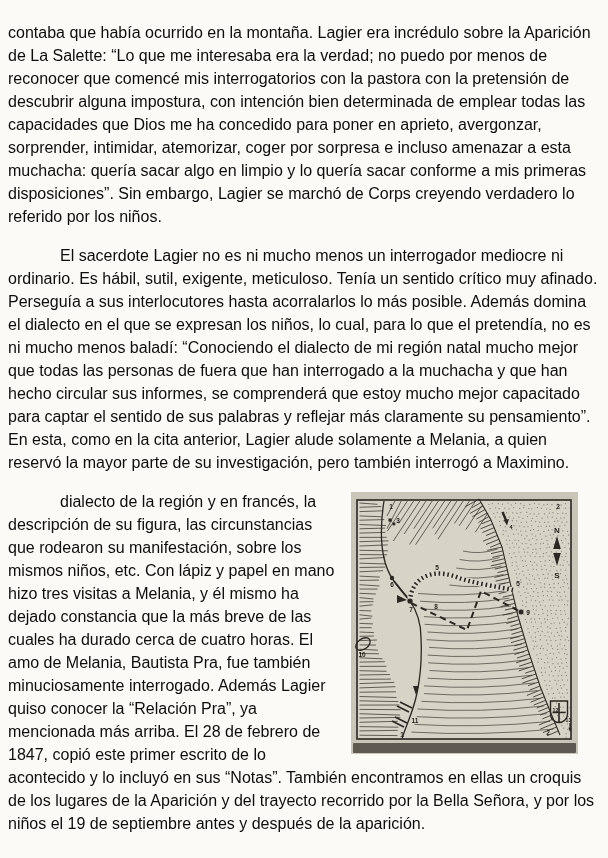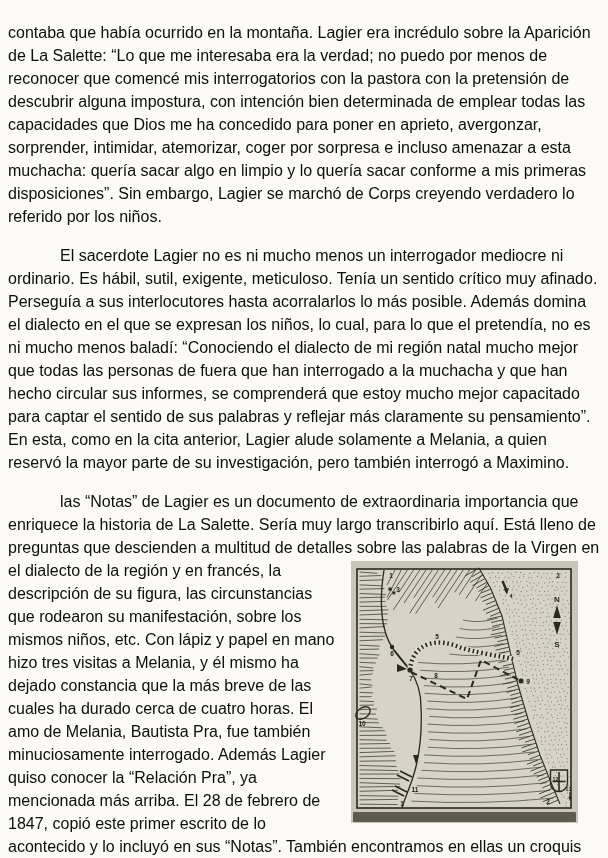--- a/index.html
+++ b/index.html
@@ -34,21 +34,21 @@
 </style>
 </head>
 <body>
 
 <main class="page">
 
   <p class="para">contaba que había ocurrido en la montaña. Lagier era incrédulo sobre la Aparición de La Salette: “Lo que me interesaba era la verdad; no puedo por menos de reconocer que comencé mis interrogatorios con la pastora con la pretensión de descubrir alguna impostura, con intención bien determinada de emplear todas las capacidades que Dios me ha concedido para poner en aprieto, avergonzar, sorprender, intimidar, atemorizar, coger por sorpresa e incluso amenazar a esta muchacha: quería sacar algo en limpio y lo quería sacar conforme a mis primeras disposiciones”. Sin embargo, Lagier se marchó de Corps creyendo verdadero lo referido por los niños.</p>
 
   <p class="para indent">El sacerdote Lagier no es ni mucho menos un interrogador mediocre ni ordinario. Es hábil, sutil, exigente, meticuloso. Tenía un sentido crítico muy afinado. Perseguía a sus interlocutores hasta acorralarlos lo más posible. Además domina el dialecto en el que se expresan los niños, lo cual, para lo que el pretendía, no es ni mucho menos baladí: “Conociendo el dialecto de mi región natal mucho mejor que todas las personas de fuera que han interrogado a la muchacha y que han hecho circular sus informes, se comprenderá que estoy mucho mejor capacitado para captar el sentido de sus palabras y reflejar más claramente su pensamiento”. En esta, como en la cita anterior, Lagier alude solamente a Melania, a quien reservó la mayor parte de su investigación, pero también interrogó a Maximino.</p>
 
-  <p class="para indent"><span class="flow">las “Notas” de Lagier es un documento de extraordinaria importancia que enriquece la historia de La Salette. Sería muy largo transcribirlo aquí.  Está lleno de preguntas que descienden a multitud de detalles sobre las palabras de la Virgen en el </span><span class="figure-float">
+  <p class="para indent"><span class="figure-float">
         <svg id="map-svg" viewBox="0 0 227 262" width="227" height="262" aria-hidden="true">
 
       <rect x="0" y="0" width="227" height="262" fill="#c9c5b8"></rect>
 
       <rect x="6" y="8" width="214" height="239" fill="#d7d3c7"></rect>
 
       <g id="texture-layer">
             <path d="M8.5,11.0 L26.4,12.3 M8.5,15.3 L30.4,14.5 M8.5,19.6 L31.5,18.8 M8.5,23.9 L30.7,24.8 M8.5,28.2 L33.3,27.6 M8.5,32.5 L35.0,33.5 M8.5,36.8 L34.0,36.1 M8.5,41.1 L34.4,40.4 M8.5,45.4 L35.6,45.3 M8.5,49.7 L37.5,48.8 M8.5,54.0 L36.7,52.9 M8.5,58.3 L36.8,58.8 M8.5,62.6 L36.1,62.8 M8.5,66.9 L34.0,65.5 M8.5,71.2 L34.1,71.9 M8.5,75.5 L34.2,75.1 M8.5,79.8 L32.0,78.7 M8.5,84.1 L28.7,85.1 M8.5,88.4 L28.0,88.1 M8.5,92.7 L28.5,94.0 M8.5,97.0 L26.6,97.1 M8.5,101.3 L24.7,102.0 M8.5,105.6 L22.4,107.0 M8.5,109.9 L22.5,109.6 M8.5,114.2 L21.7,112.8 M8.5,118.5 L20.3,118.9 M8.5,122.8 L21.3,124.2 M8.5,127.1 L20.4,126.0 M8.5,131.4 L21.9,131.9 M8.5,135.7 L20.7,135.7 M8.5,140.0 L23.0,140.6 M8.5,144.3 L22.9,144.0 M8.5,148.6 L25.9,148.0 M8.5,152.9 L24.9,153.1 M8.5,157.2 L26.8,158.2 M8.5,161.5 L27.9,161.8 M8.5,165.8 L31.6,166.8 M8.5,170.1 L33.8,169.7 M8.5,174.4 L35.4,174.3 M8.5,178.7 L35.5,179.3 M8.5,183.0 L38.9,182.5 M8.5,187.3 L39.8,187.1 M8.5,191.6 L43.2,190.4 M8.5,195.9 L44.4,194.7 M8.5,200.2 L44.9,199.8 M8.5,204.5 L45.6,205.5 M8.5,208.8 L47.3,209.6 M8.5,213.1 L48.3,213.0 M8.5,217.4 L49.5,217.7 M8.5,221.7 L49.1,223.1 M8.5,226.0 L49.3,225.4 M8.5,230.3 L46.9,229.3 M8.5,234.6 L47.4,235.2 M8.5,238.9 L46.7,238.4 M8.5,243.2 L46.5,243.6 " stroke="#3a372f" stroke-width="0.9" fill="none" opacity="0.85"></path>
             <path d="M44.0,9.0 L36.0,23.9 M50.2,9.0 L36.0,36.7 M56.4,9.0 L36.4,39.1 M62.6,9.0 L47.8,31.4 M68.8,9.0 L42.3,49.0 M75.0,9.0 L53.1,42.0 M81.2,9.0 L62.8,36.7 M87.4,9.0 L58.6,52.4 M93.6,9.0 L64.6,52.7 M99.8,9.0 L81.7,36.3 M106.0,9.0 L83.9,42.3 M112.2,9.0 L86.9,47.2 M118.4,9.0 L103.6,31.3 M124.6,9.0 L108.2,33.8 M130.8,13.6 L114.8,37.6 M137.0,21.0 L124.3,40.2 " stroke="#3a372f" stroke-width="0.9" fill="none" opacity="0.85"></path>
             <path d="M128,7 L140,28 L151,55 L159,90 L167,124 L177,158 L189,194 L199,219 L209,243" stroke="#2e2b25" stroke-width="1.1" fill="none"></path>

